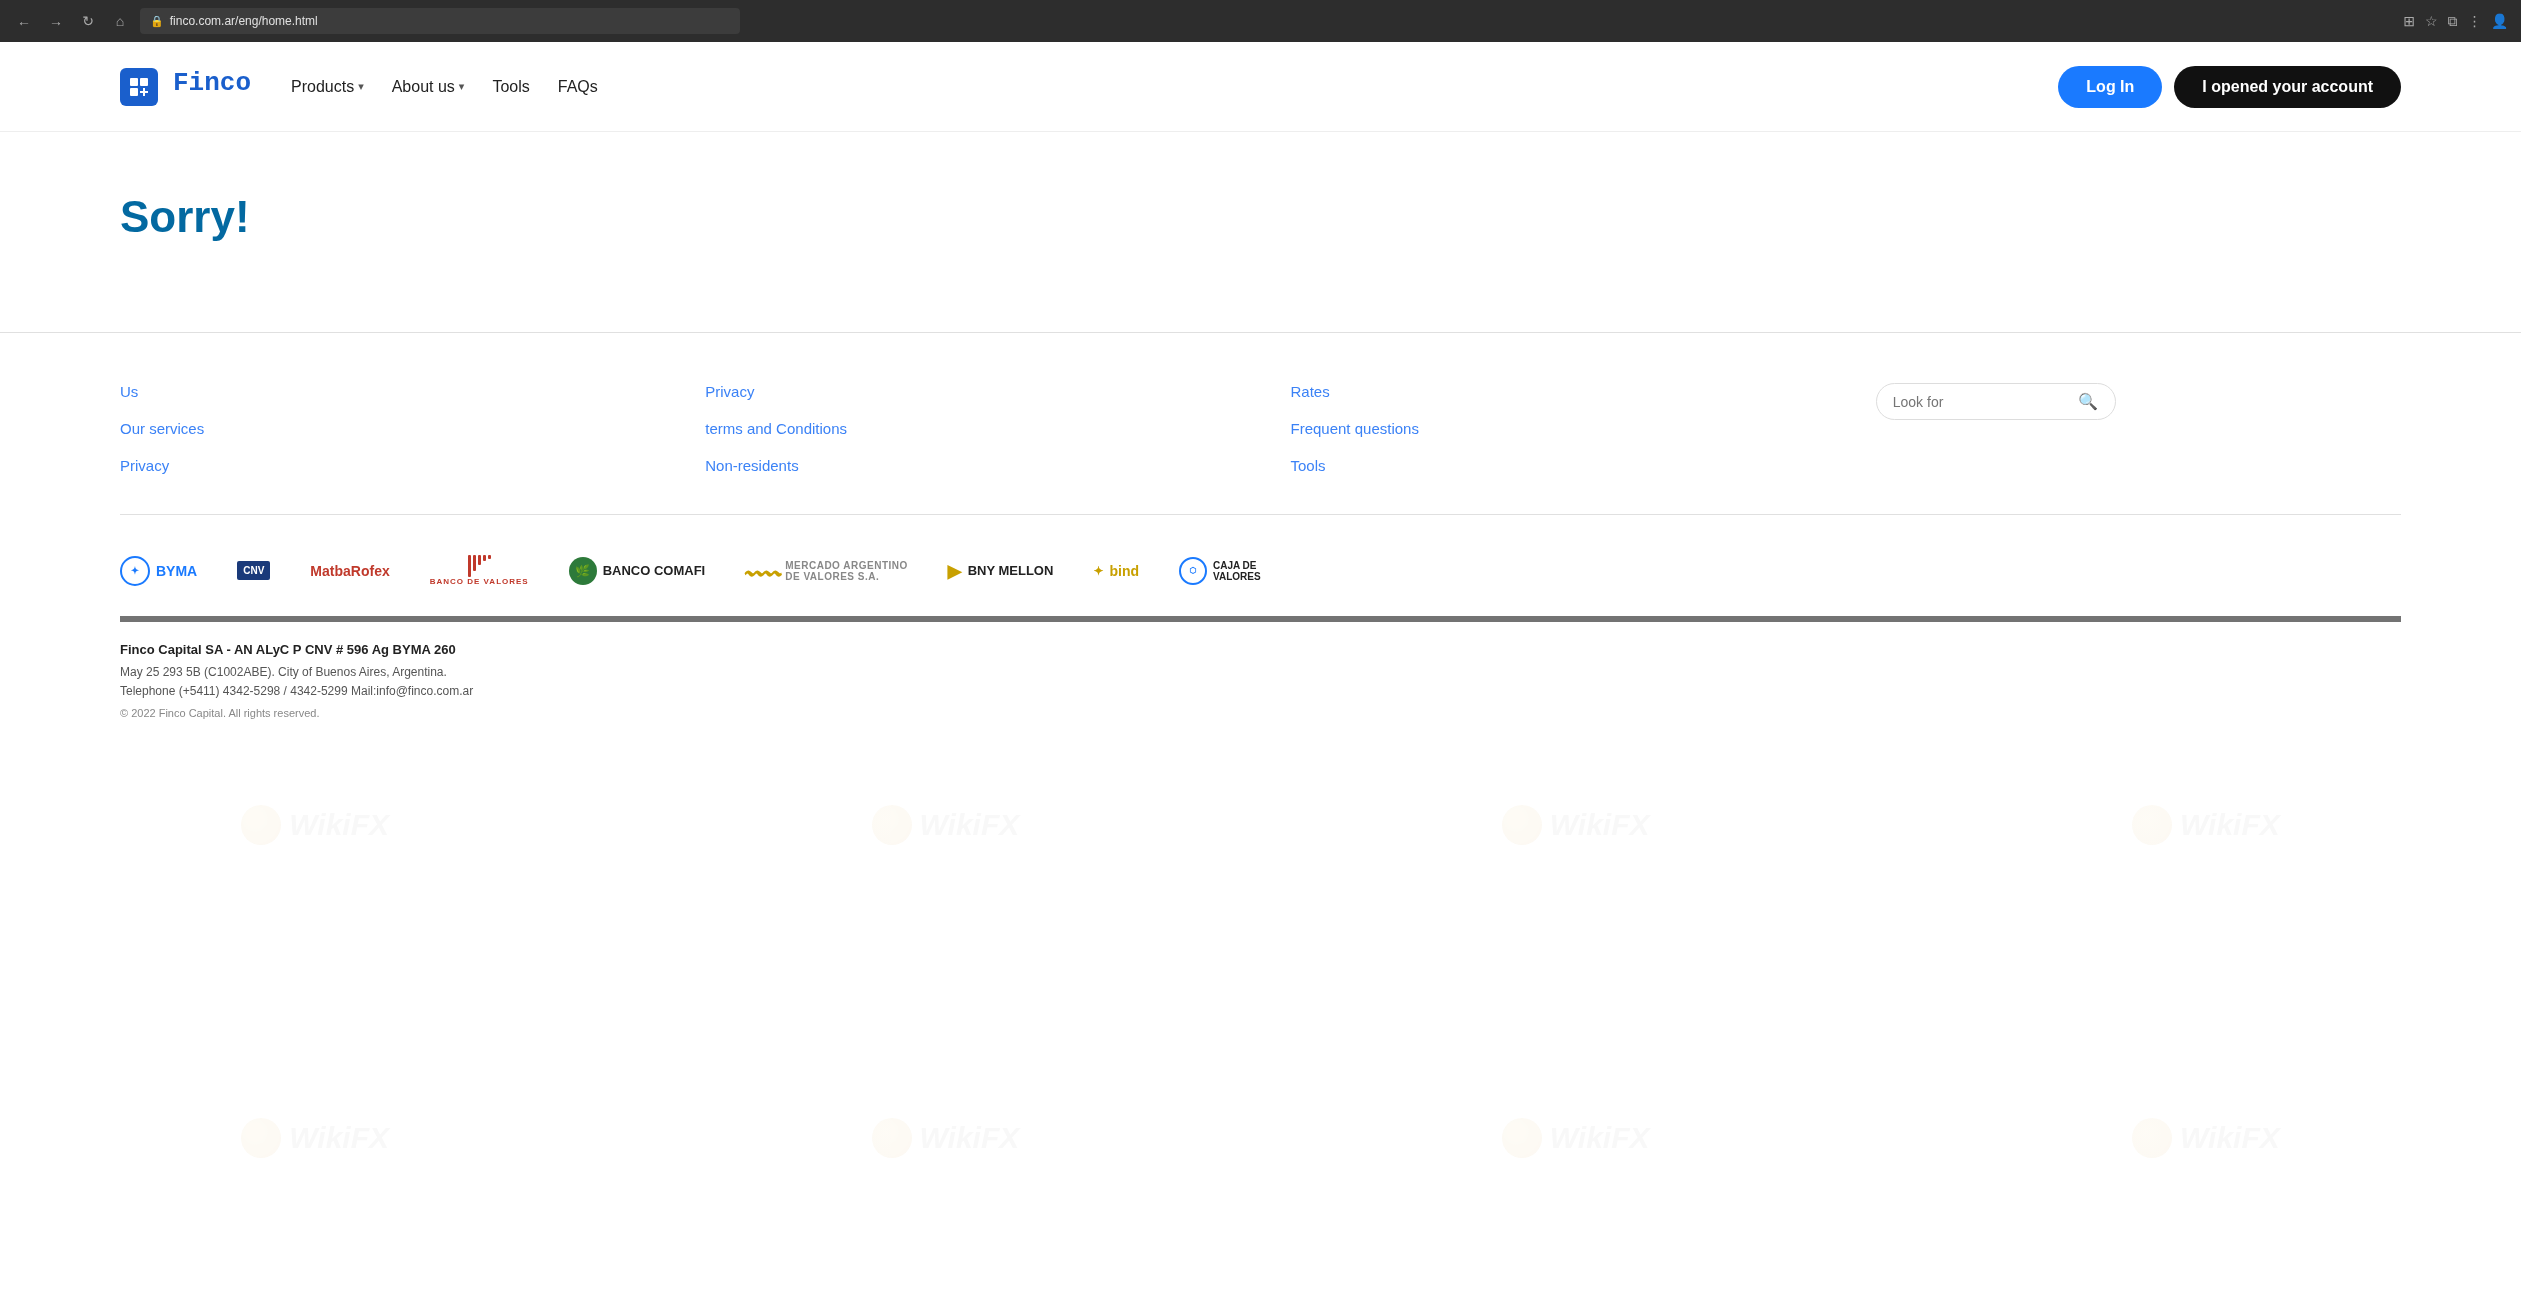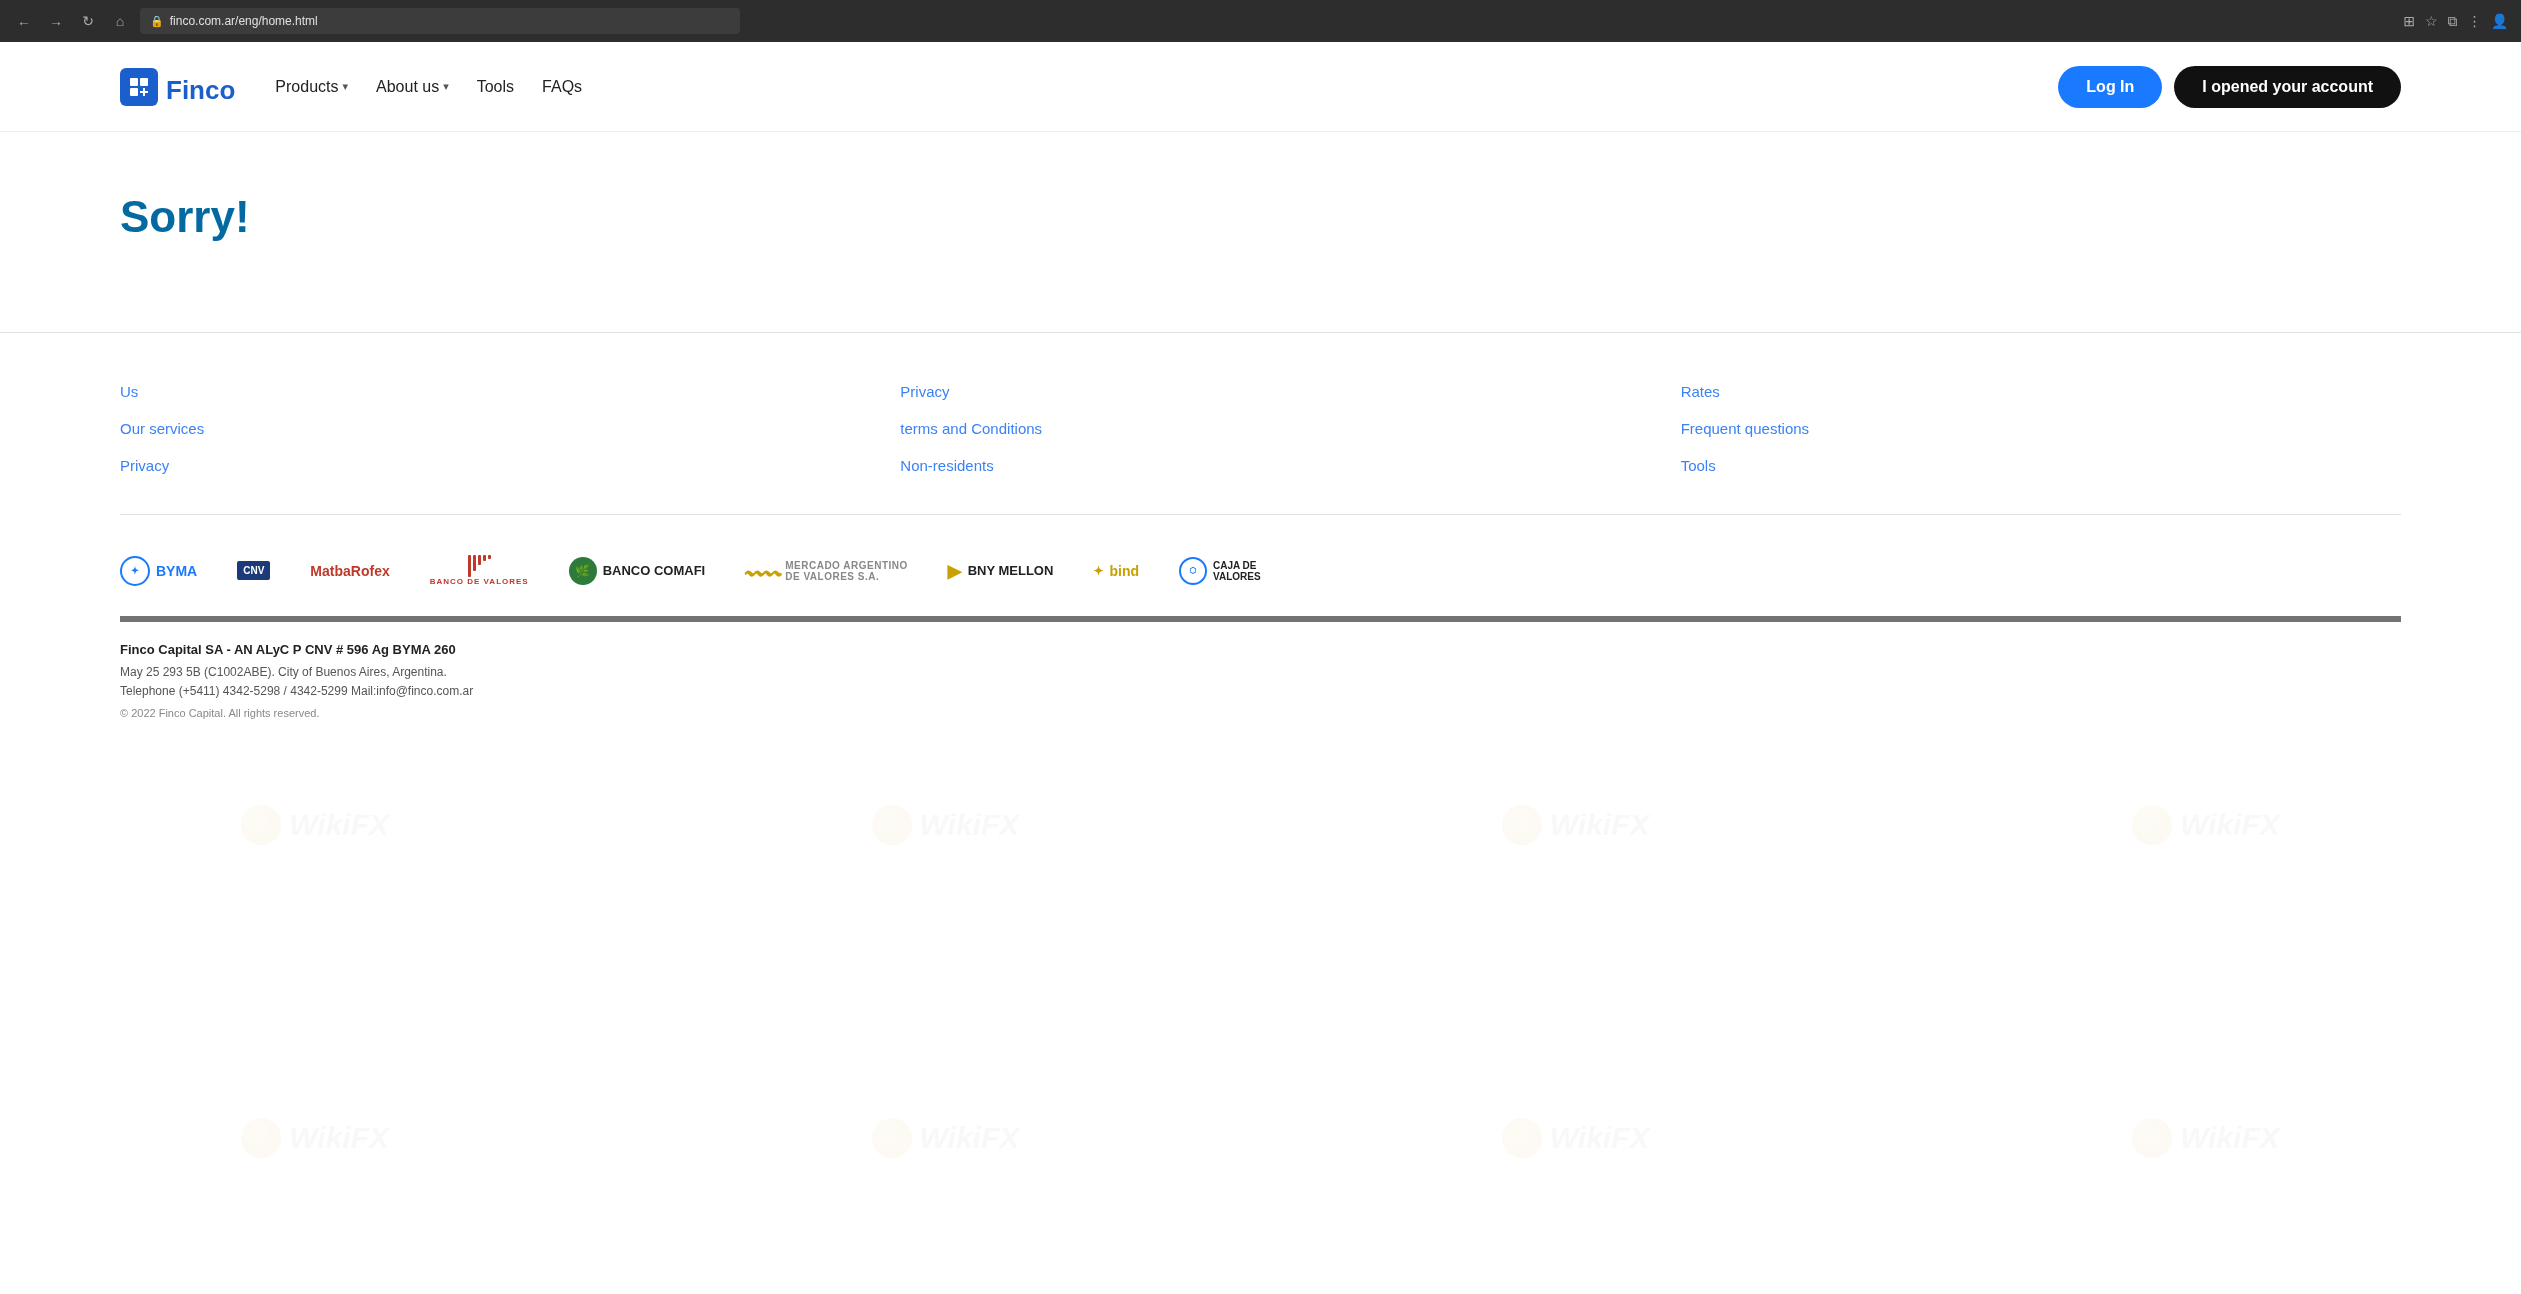--- a/index.html
+++ b/index.html
@@ -50,22 +50,23 @@
     .navbar {
       height: 90px;
       display: flex;
       align-items: center;
       padding: 0 120px;
       background: #fff;
       border-bottom: 1px solid #eee;
       position: relative;
     }
     .logo-area {
-      display: flex; align-items: flex-end; gap: 8px;
+      display: flex; align-items: flex-start; gap: 15px;
       margin-right: 40px;
+      font-family: Liberation Mono, monospace;
     }
     .logo-icon {
       width: 38px; height: 38px;
       background: #1a5fcc;
       border-radius: 6px;
       display: flex; align-items: center; justify-content: center;
     }
     .logo-icon svg { width: 24px; height: 24px; fill: #fff; }
     .logo-text { font-size: 26px; font-weight: 700; color: #1a5fcc; }
     .nav-links { display: flex; align-items: center; gap: 28px; flex: 1; }
@@ -381,20 +382,26 @@
         <a class="footer-link">terms and Conditions</a>
         <a class="footer-link">Non-residents</a>
       </div>
 
       <div class="footer-col">
         <a class="footer-link">Rates</a>
         <a class="footer-link">Frequent questions</a>
         <a class="footer-link">Tools</a>
       </div>
 
+      <div class="footer-search">
+        <div class="search-box">
+          <input class="search-input" type="text" placeholder="Look for" style="">
+          <span class="search-icon">🔍</span>
+        </div>
+      </div>
     </div>
 
     <hr class="partners-divider">
 
     <div class="partners-row">
 
       <div class="partner-logo">
         <div class="partner-circle byma-circle">✦</div>
         <span class="byma-text">BYMA</span>
       </div>

